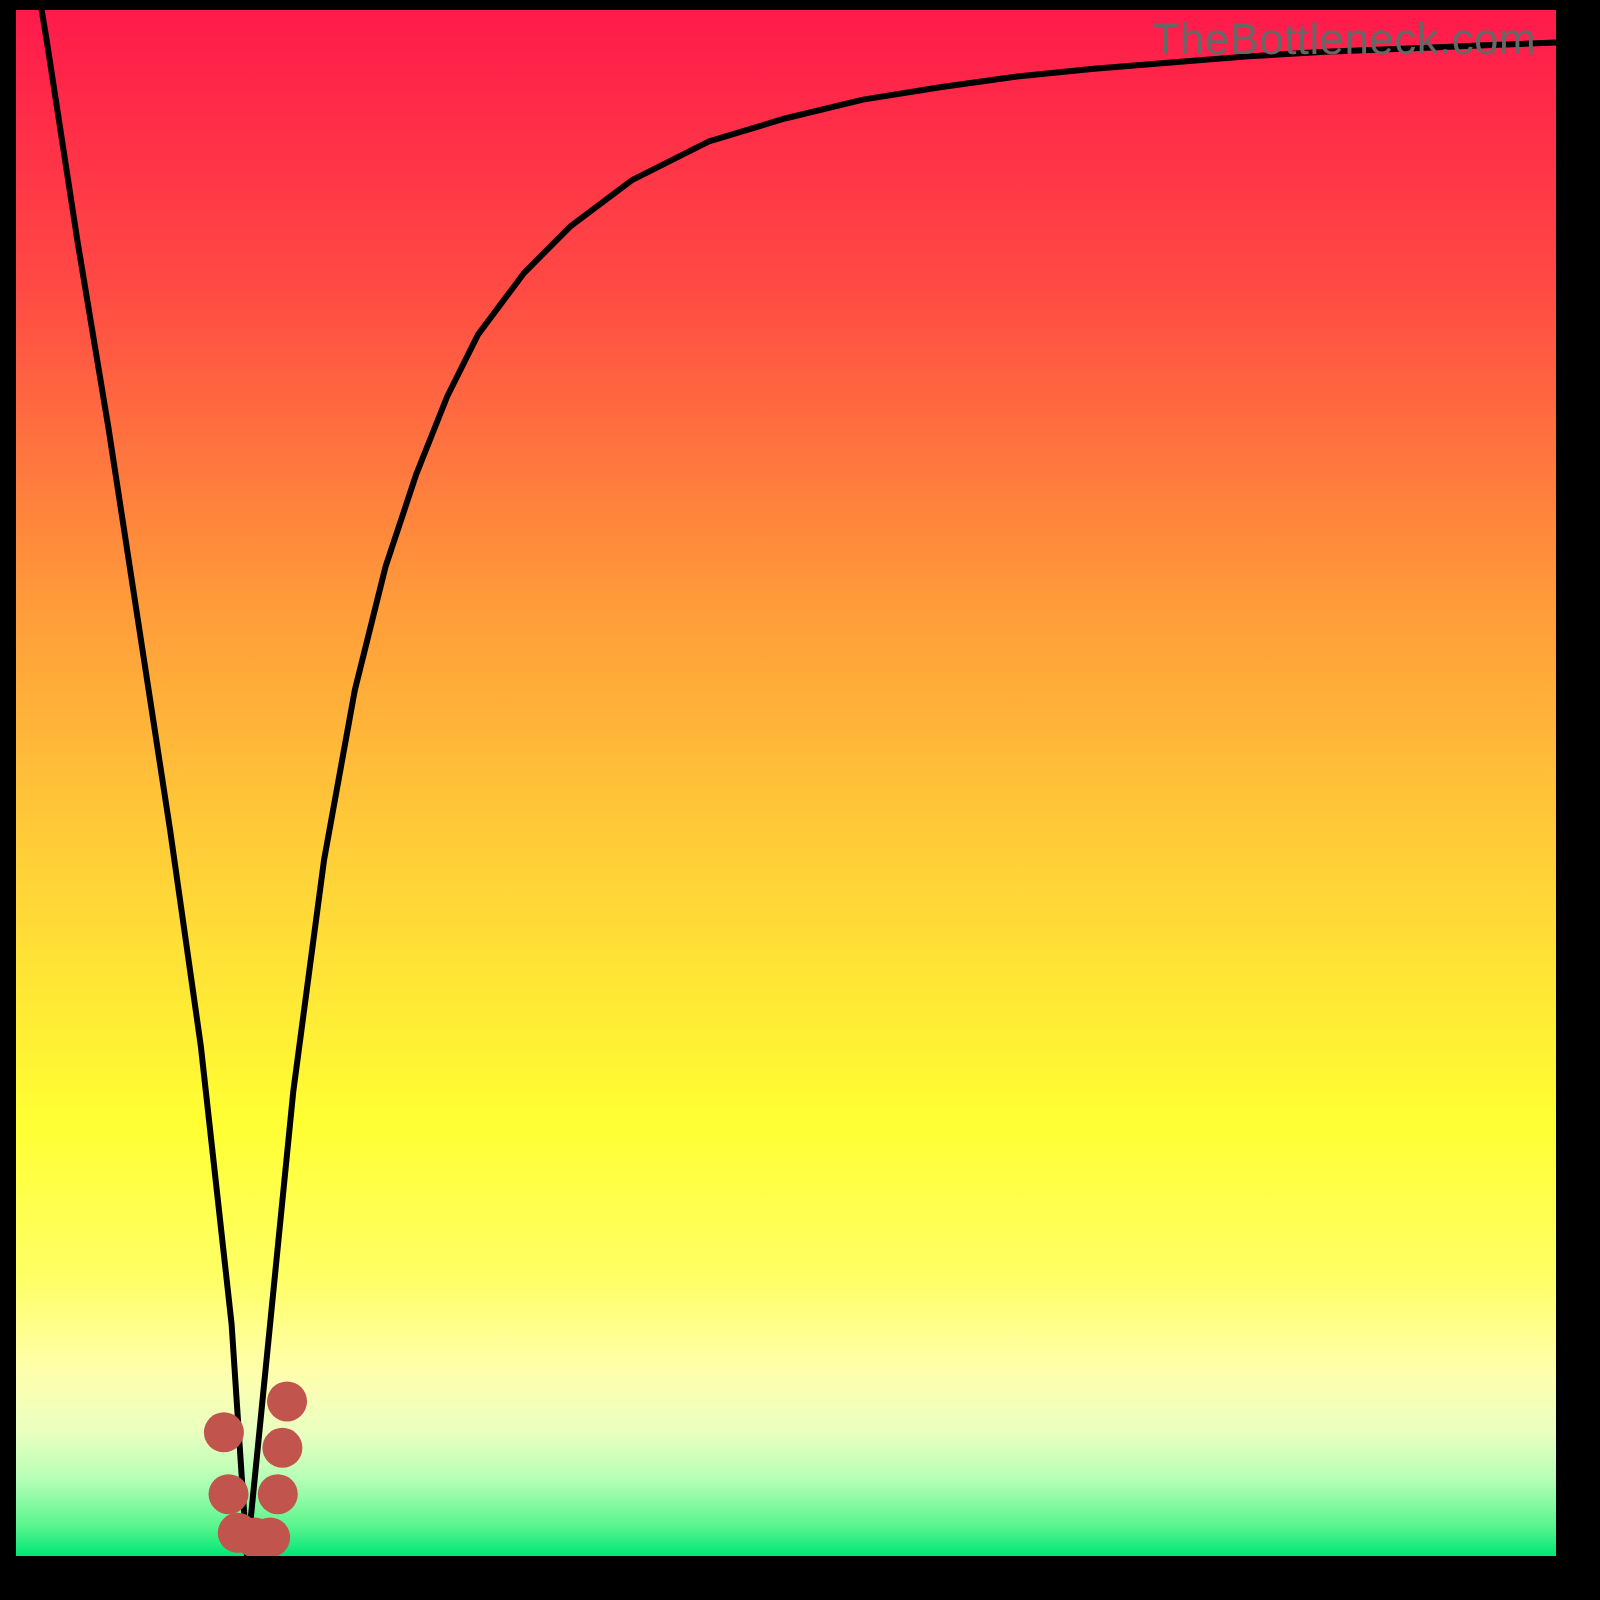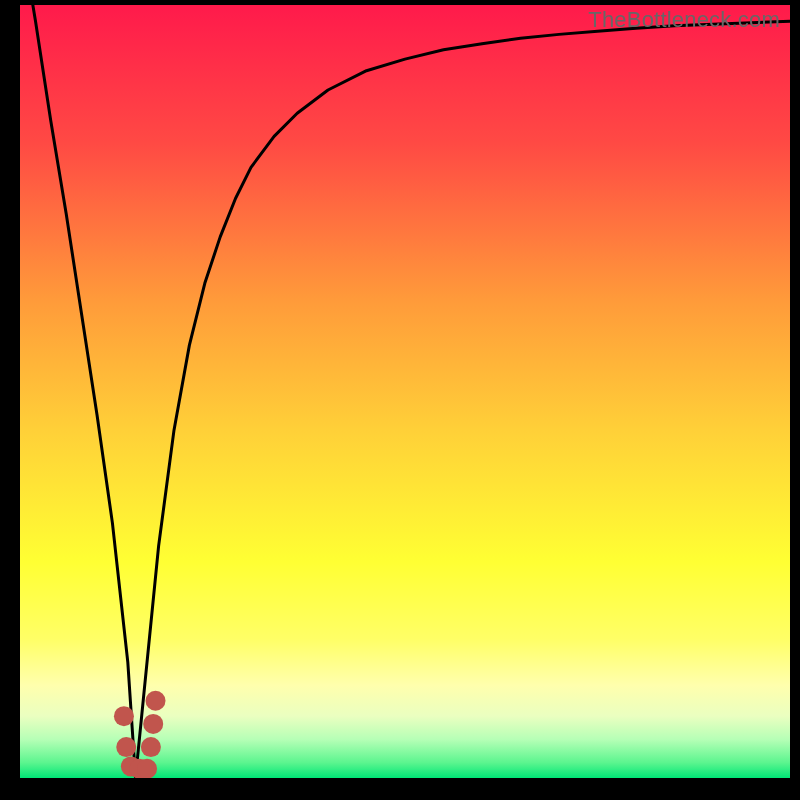--- a/index.html
+++ b/index.html
@@ -5,21 +5,21 @@
   html, body {
     margin: 0;
     padding: 0;
     width: 800px;
     height: 800px;
     background: #000;
     overflow: hidden;
   }
   .frame {
     position: absolute;
-    left: 20px;
+    left: 8px;
     top: 5px;
     width: 770px;
     height: 773px;
     background: #fef9c3;
   }
   .plot {
     position: absolute;
     left: 0;
     top: 0;
     width: 770px;

